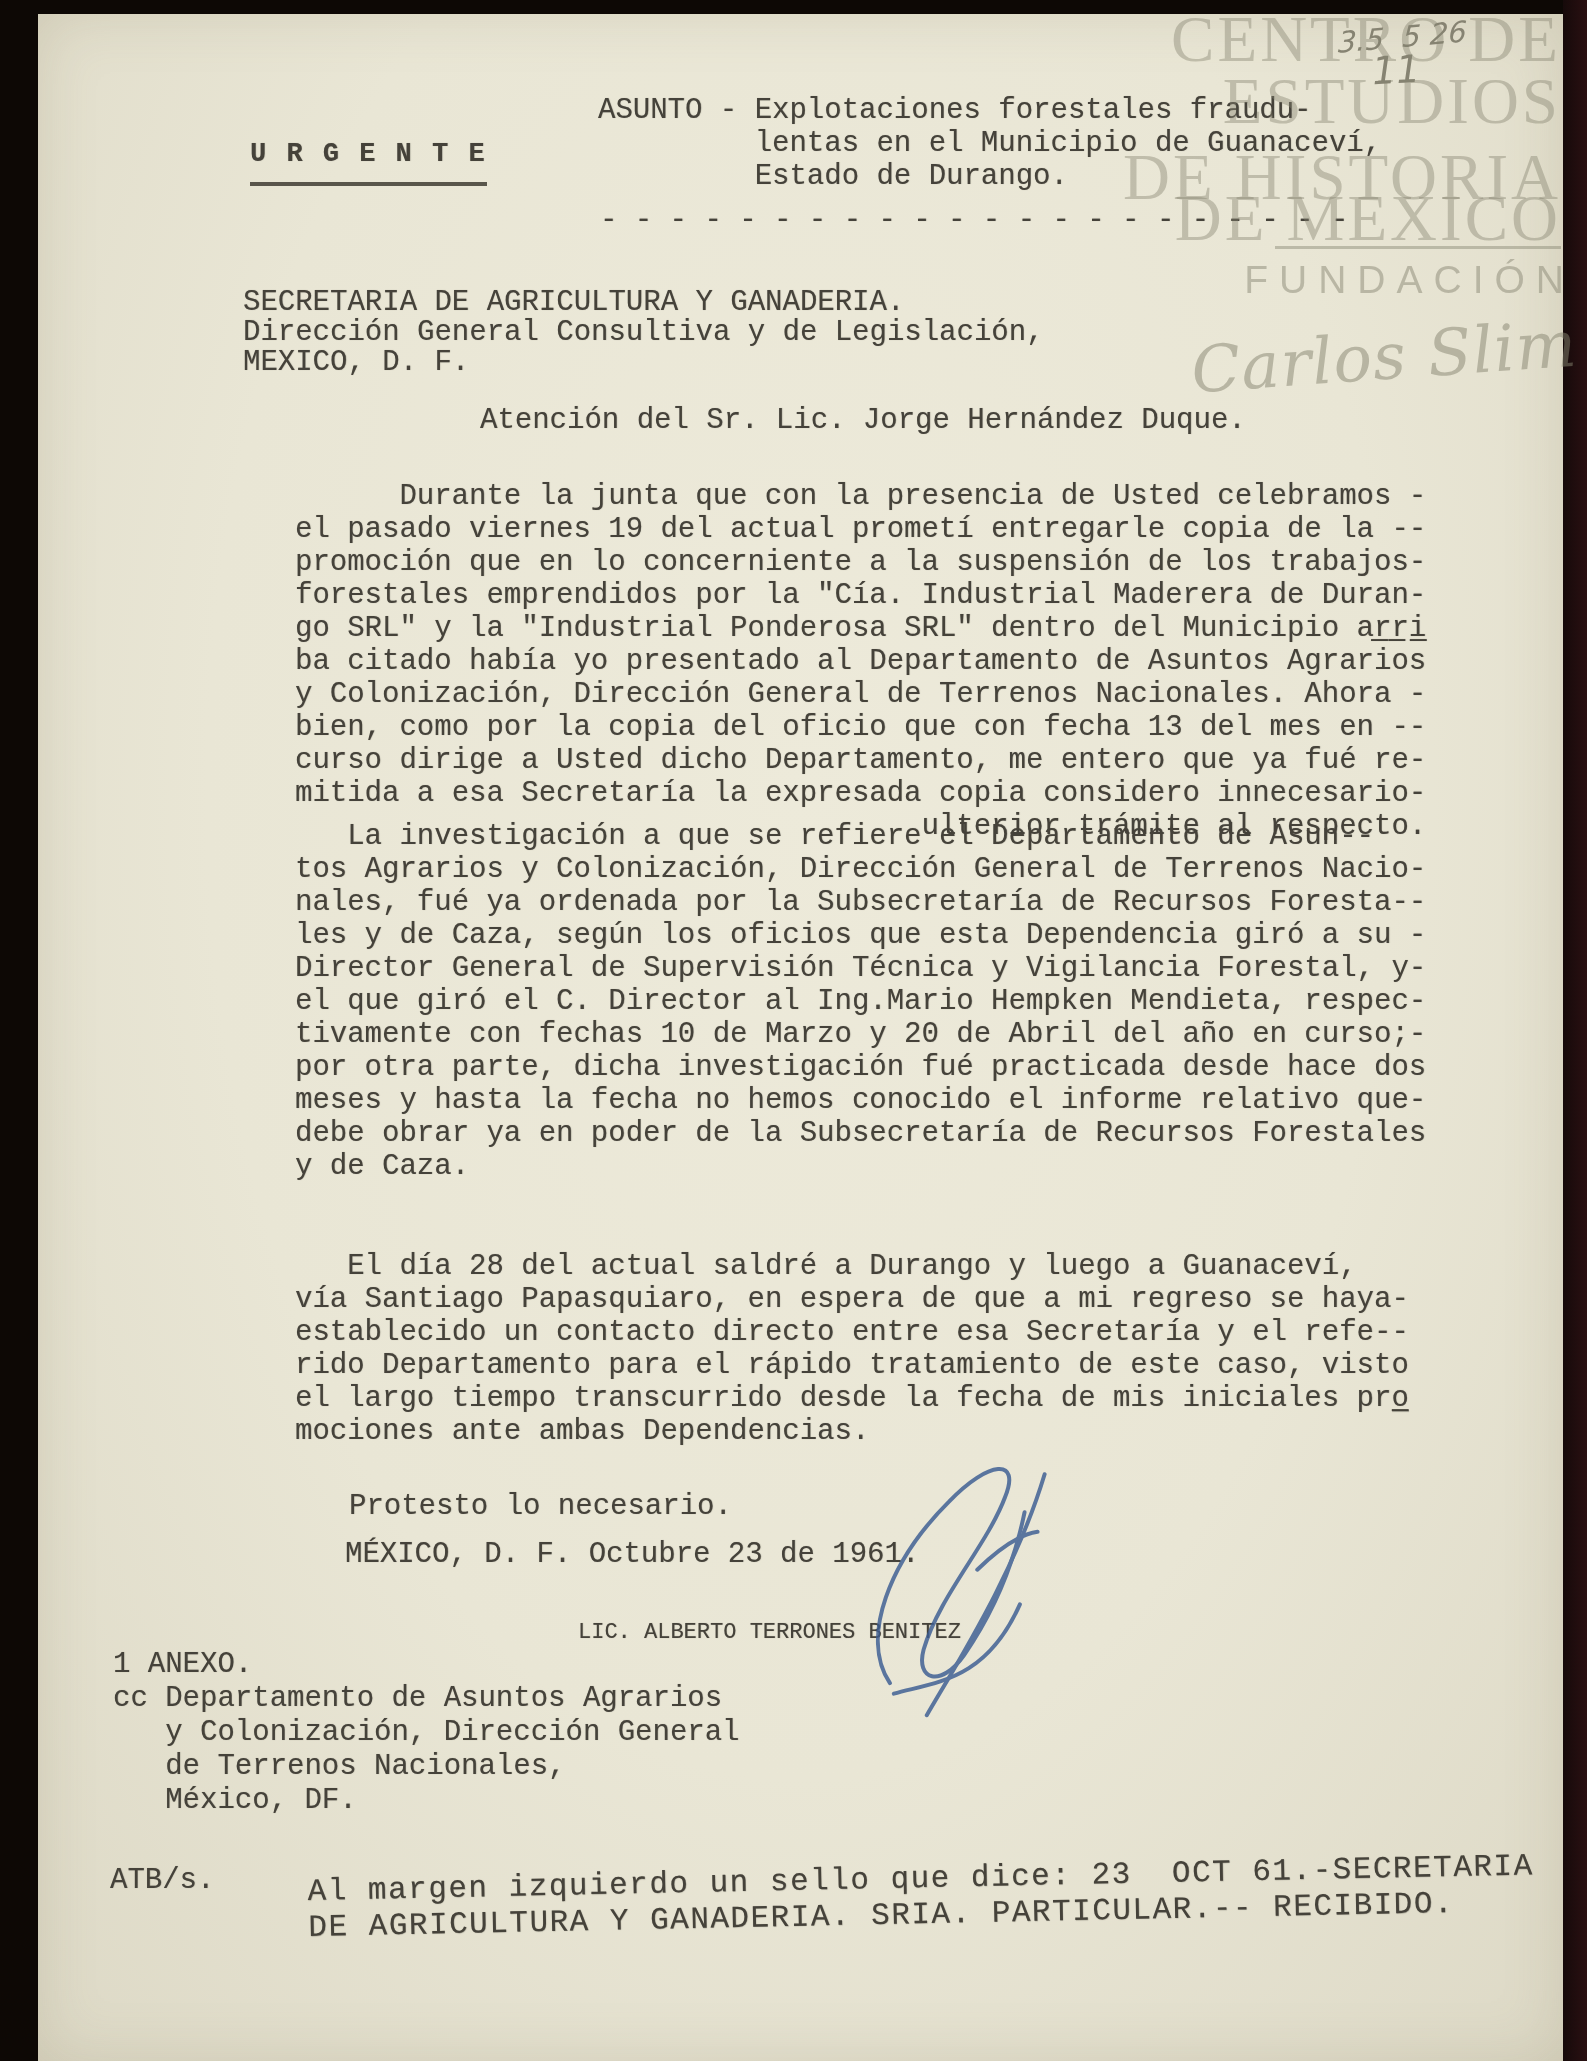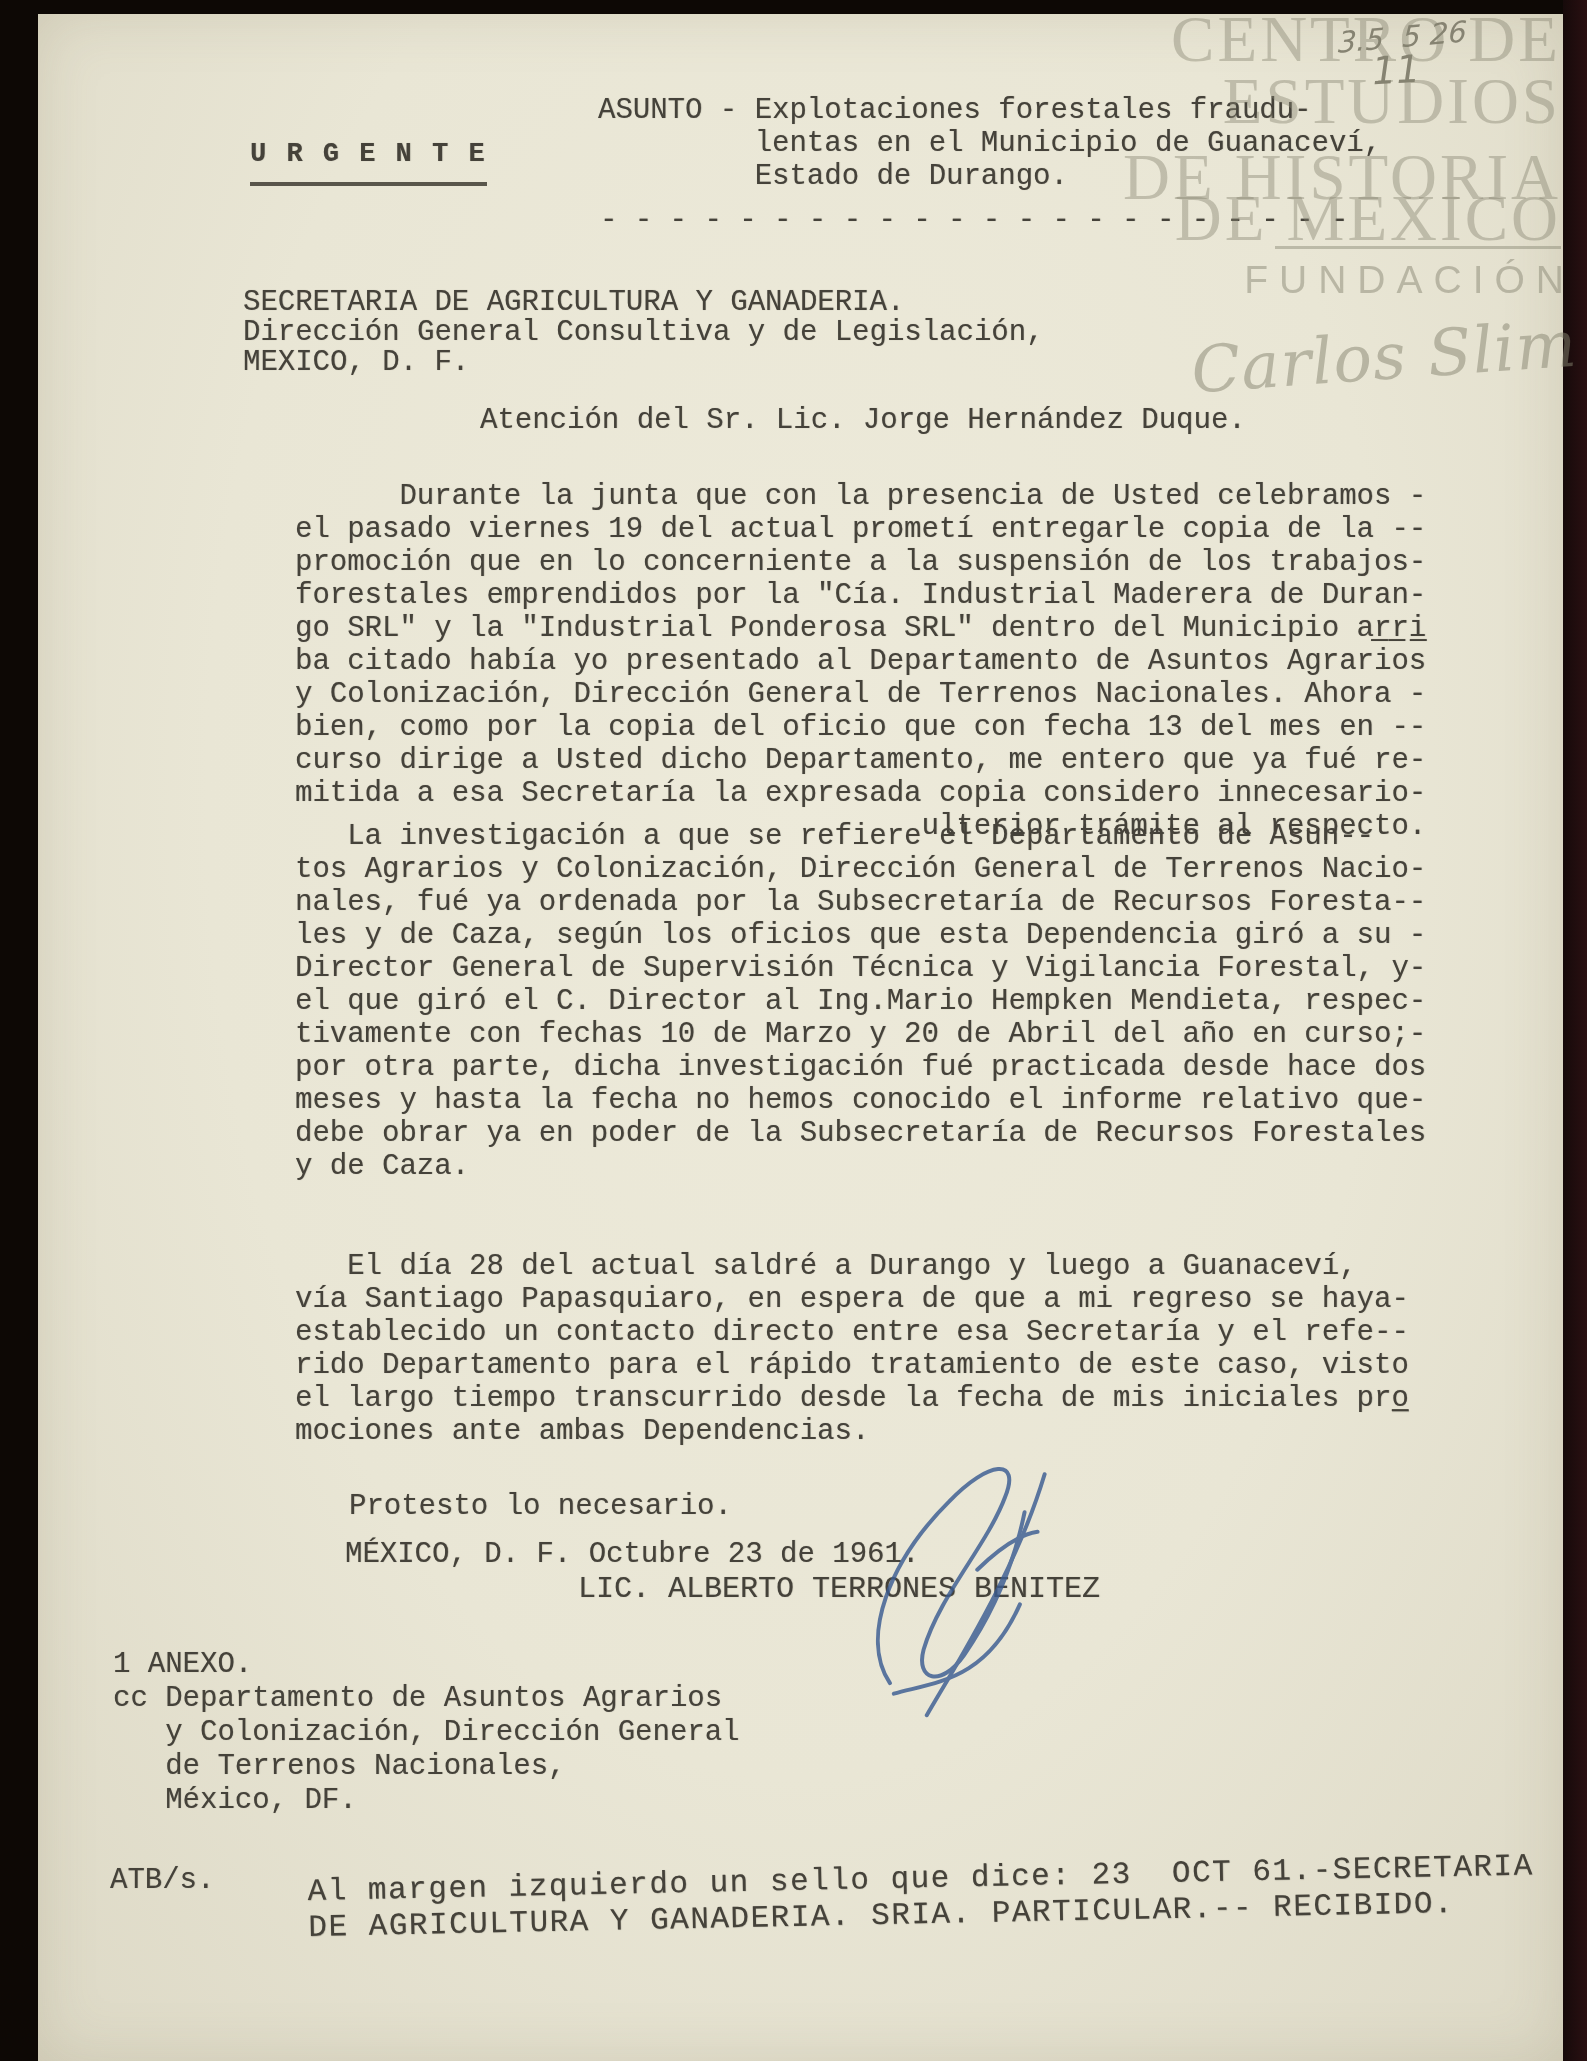--- a/index.html
+++ b/index.html
@@ -32,21 +32,21 @@
   }
   .subject { left:598px; top:94px; }
   .subject-rule { left:600px; top:204px; }
   .recipient { left:243px; top:288px; line-height:30px; }
   .attention { left:480px; top:404px; }
   .p1 { left:295px; top:480px;text-align:right; }
   .p2 { left:295px; top:820px; }
   .p3 { left:295px; top:1250px; }
   .protest { left:349px; top:1490px; }
   .dateline { left:345px; top:1538px; }
-  .signatory { left:578px; top:1573px; font-size:30px; }
+  .signatory { left:578px; top:1616px; font-size:22px; }
   .anexo { left:113px; top:1648px; }
   .ccblock { left:113px; top:1682px; line-height:34px; }
   .initials { left:110px; top:1856px;margin-top:8px; }
   .stamp {
     left:308px; top:1874px; font-size:31px; letter-spacing:1.5px; line-height:36px;
     transform:rotate(-1.2deg); transform-origin:0 50%;
   }
   .wm {
     position:absolute; z-index:5; pointer-events:none;
     color:rgba(134,132,112,.42);

